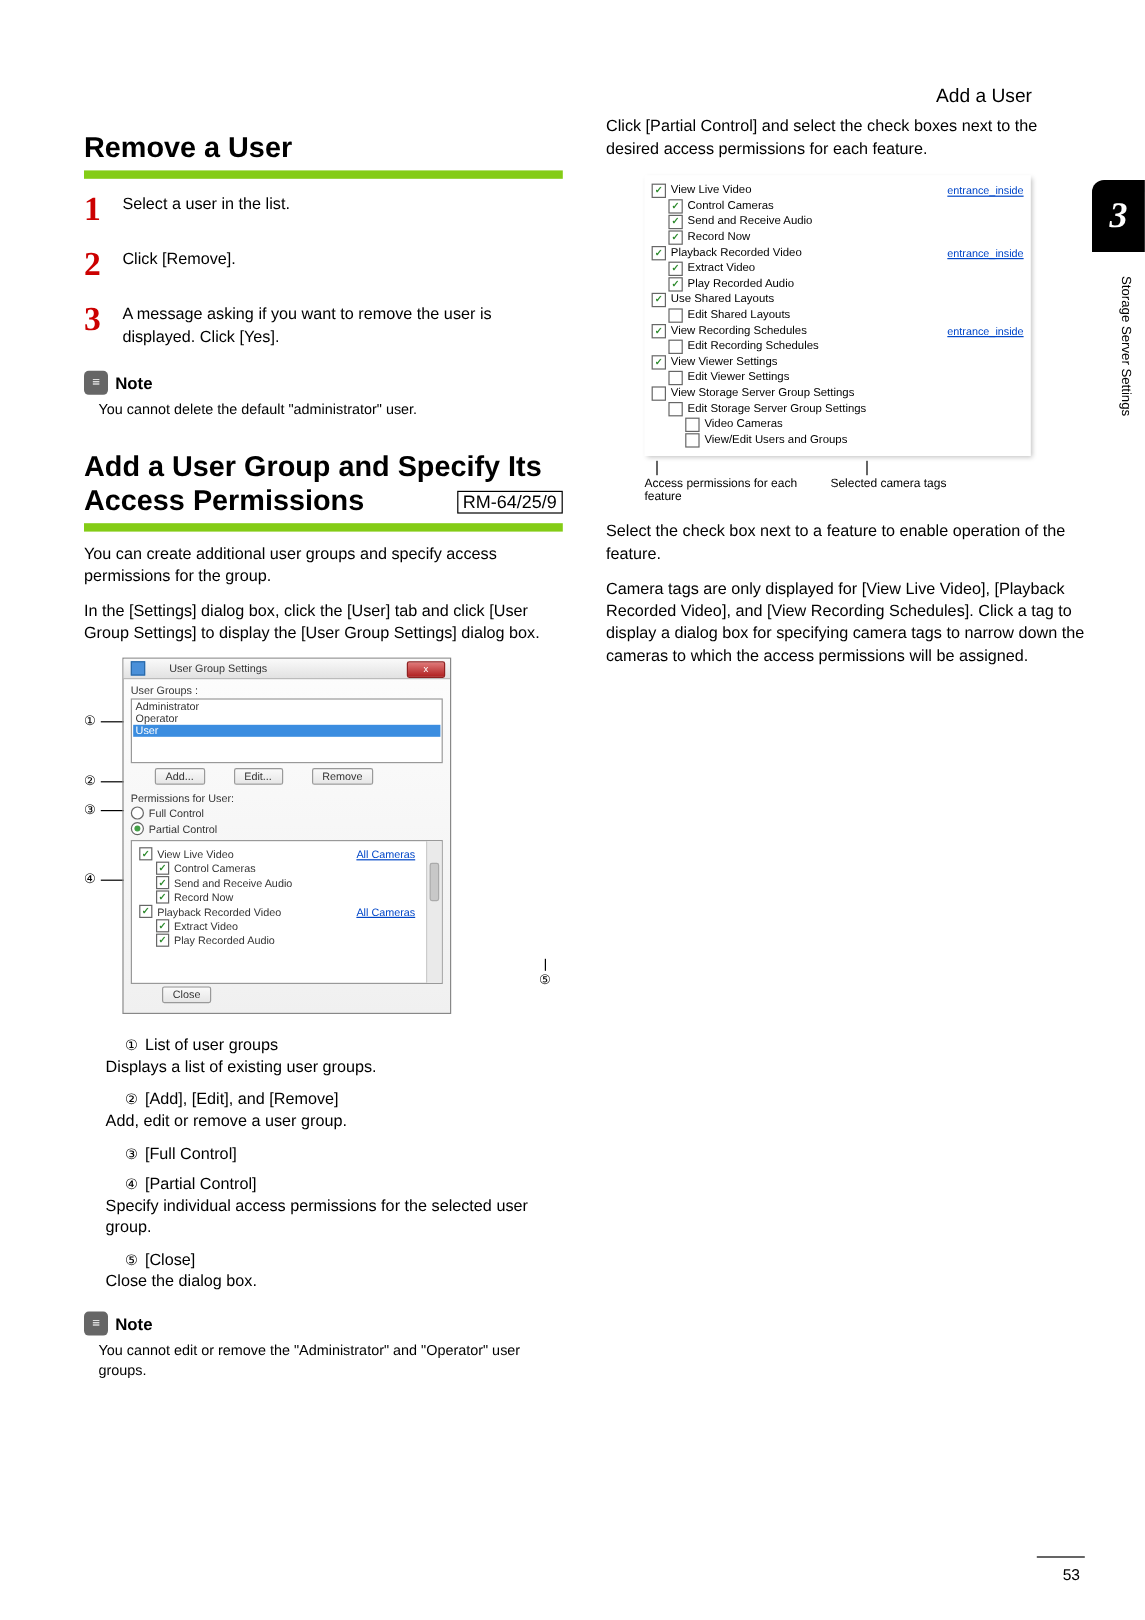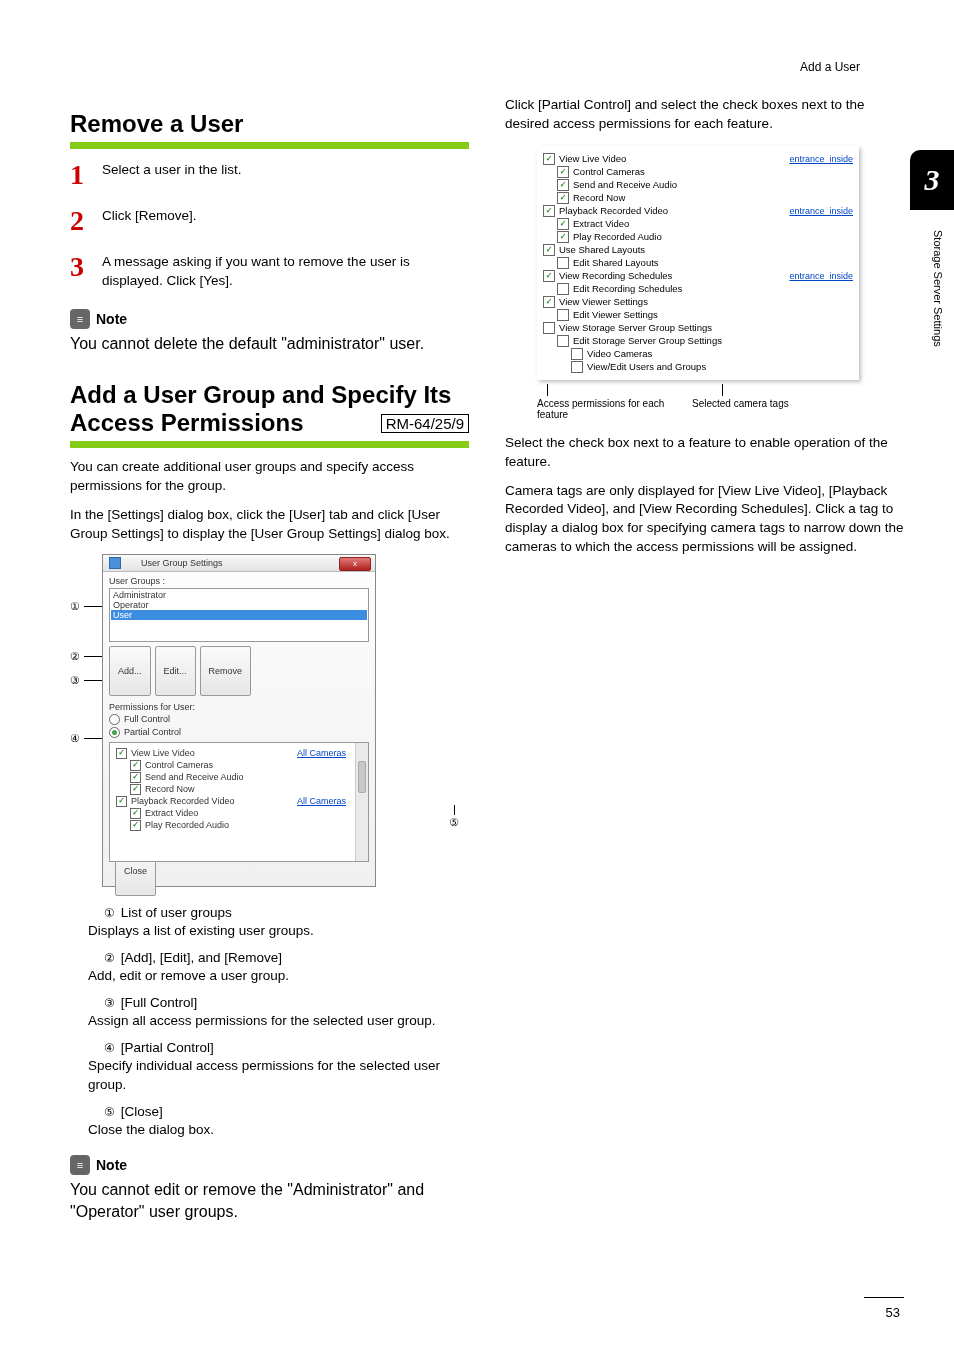--- a/index.html
+++ b/index.html
@@ -15,23 +15,23 @@
     box-sizing: border-box;
   }
   .page {
     padding: 56px 50px 30px 70px;
     box-sizing: border-box;
     height: 100%;
     position: relative;
   }
   .header-label {
     position: absolute;
-    top: 60px;
+    top: 72px;
     right: 94px;
-    font-size: 12px;
+    font-size: 16px;
   }
   
   .side-tab {
     position: absolute;
     top: 150px;
     right: 0;
     width: 44px;
     height: 60px;
     background: #000;
     border-top-left-radius: 10px;
@@ -134,23 +134,23 @@
     height: 20px;
     border-radius: 4px;
     background: #666;
     display: inline-flex;
     align-items: center;
     justify-content: center;
     color: #fff;
     font-size: 11px;
   }
   .note-body {
-    font-size: 16px;
+    font-size: 12px;
     line-height: 1.4;
-    margin: 0 0 10px 0;
+    margin: 0 0 10px 12px;
   }
   
   .callout-list {
     margin-top: 18px;
     font-size: 13.5px;
   }
   .callout-list .item { margin-bottom: 10px; }
   .callout-list .head { font-size: 13.5px; margin-bottom: 2px; margin-left: 32px;}
   .callout-list .head .circ {
     display: inline-block;
@@ -197,21 +197,21 @@
     background: #fff;
     overflow: hidden;
     padding: 1px;
     margin: 2px 0 4px 0;
   }
   .shot-ugs .listbox .row { padding: 0 2px; white-space: nowrap; }
   .shot-ugs .listbox .row.sel { background: #3b8de0; color: #fff; }
   .shot-ugs .btnrow { display:flex; gap:4px; margin: 2px 0 6px 0;}
   .shot-ugs .btn {
     border: 1px solid #999; background: linear-gradient(#fafafa,#e6e6e6);
-    padding: 19px 8px; border-radius: 2px;
+    padding: 1px 8px; border-radius: 2px; margin-left: 20px;
   }
   .shot-ugs .radio { margin: 2px 0; display:flex; align-items:center; gap:4px;}
   .shot-ugs .radio .r { width:9px;height:9px;border:1px solid #666;border-radius:50%;background:#fff;flex:0 0 auto;}
   .shot-ugs .radio .r.on::after{content:"";display:block;width:5px;height:5px;background:#45a049;border-radius:50%;margin:2px;}
   .shot-ugs .perm-panel {
     border:1px solid #999; background:#fff; height:110px; margin-top:4px; padding:4px 6px;
     position: relative;
   }
   .shot-ugs .perm-panel .scroll {
     position:absolute; right:0; top:0; bottom:0; width:12px;
@@ -394,21 +394,20 @@
           <div class="item">
             <div class="head"><span class="circ">①</span> List of user groups</div>
             <div class="desc">Displays a list of existing user groups.</div>
           </div>
           <div class="item">
             <div class="head"><span class="circ">②</span> [Add], [Edit], and [Remove]</div>
             <div class="desc">Add, edit or remove a user group.</div>
           </div>
           <div class="item">
             <div class="head"><span class="circ">③</span> [Full Control]</div>
-            <div class="desc">Assign all access permissions for the selected user group.</div>
           </div>
           <div class="item">
             <div class="head"><span class="circ">④</span> [Partial Control]</div>
             <div class="desc">Specify individual access permissions for the selected user group.</div>
           </div>
           <div class="item">
             <div class="head"><span class="circ">⑤</span> [Close]</div>
             <div class="desc">Close the dialog box.</div>
           </div>
         </div>

